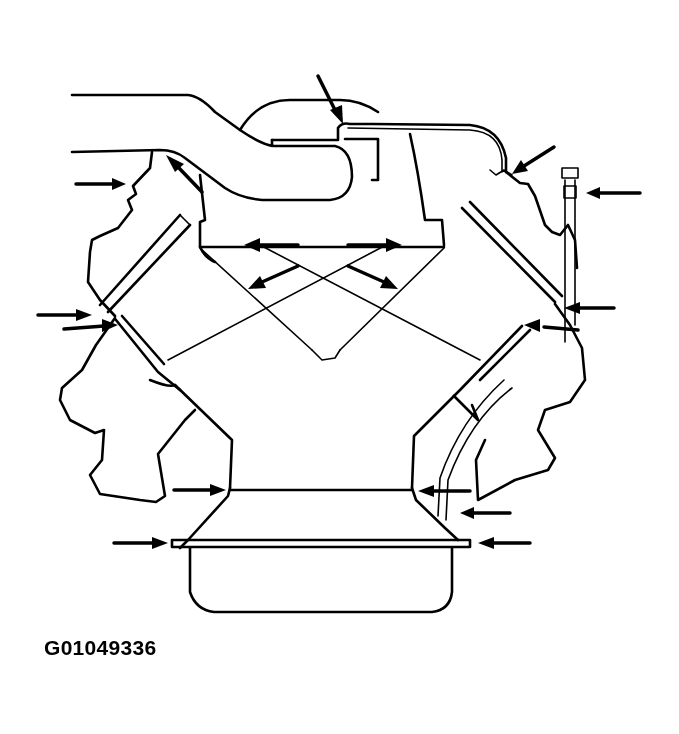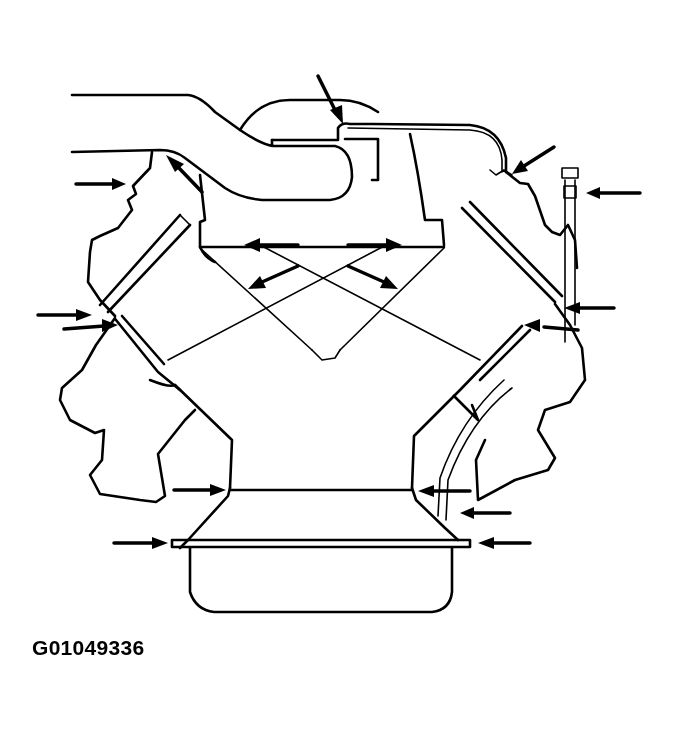--- a/index.html
+++ b/index.html
@@ -2,21 +2,21 @@
 <html><head>
 <meta charset="utf-8">
 <style>
   html, body { margin: 0; padding: 0; background: #ffffff; }
   body { width: 679px; height: 734px; position: relative; overflow: hidden; }
   #diagram { position: absolute; left: 0; top: 0; width: 679px; height: 734px; }
   .ln { fill: none; stroke: #000; stroke-width: 2.6; stroke-linejoin: round; stroke-linecap: round; }
   .thin { fill: none; stroke: #000; stroke-width: 1.6; stroke-linejoin: round; stroke-linecap: round; }
   .arrow { stroke: #000; stroke-width: 3.5; stroke-linecap: round; fill: none; }
   .head { fill: #000; stroke: none; }
-  #figure-id { position: absolute; left: 32px; top: 636px; font-family: "Liberation Sans", sans-serif;
+  #figure-id { position: absolute; left: 44px; top: 636px; font-family: "Liberation Sans", sans-serif;
     font-size: 21px; font-weight: bold; color: #000; letter-spacing: 0.3px; }
 </style>
 </head>
 <body>
 
 <svg id="diagram" viewBox="0 0 679 734" xmlns="http://www.w3.org/2000/svg">
 
   <g>
     <path class="ln" d="M72 95 L188 95 Q200 96 215 112 L240 130 Q262 145 274 146 L335 146 Q352 150 352 177 Q350 198 330 200 L262 200 Q240 198 225 188 L185 158 Q175 150 160 150 L72 152"></path>
     <path class="ln" d="M240 130 Q258 100 290 100 L340 100 Q360 100 378 112"></path>

